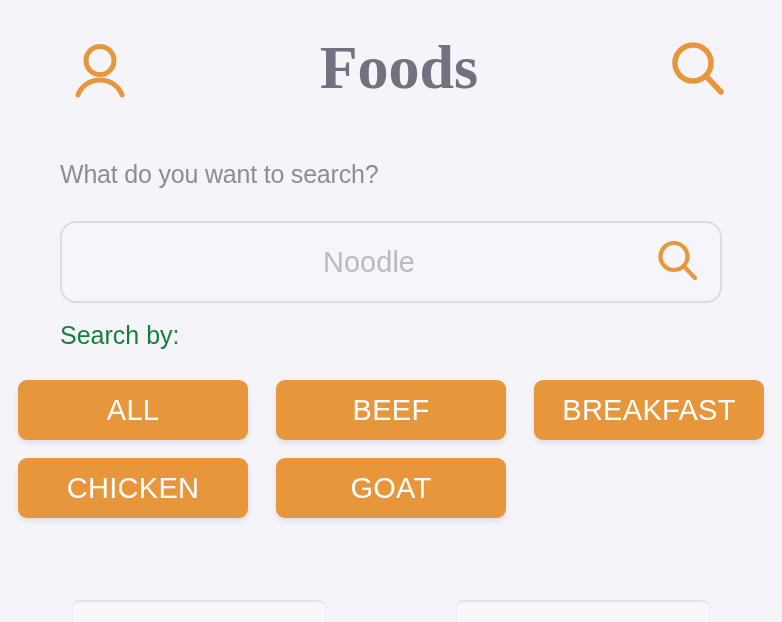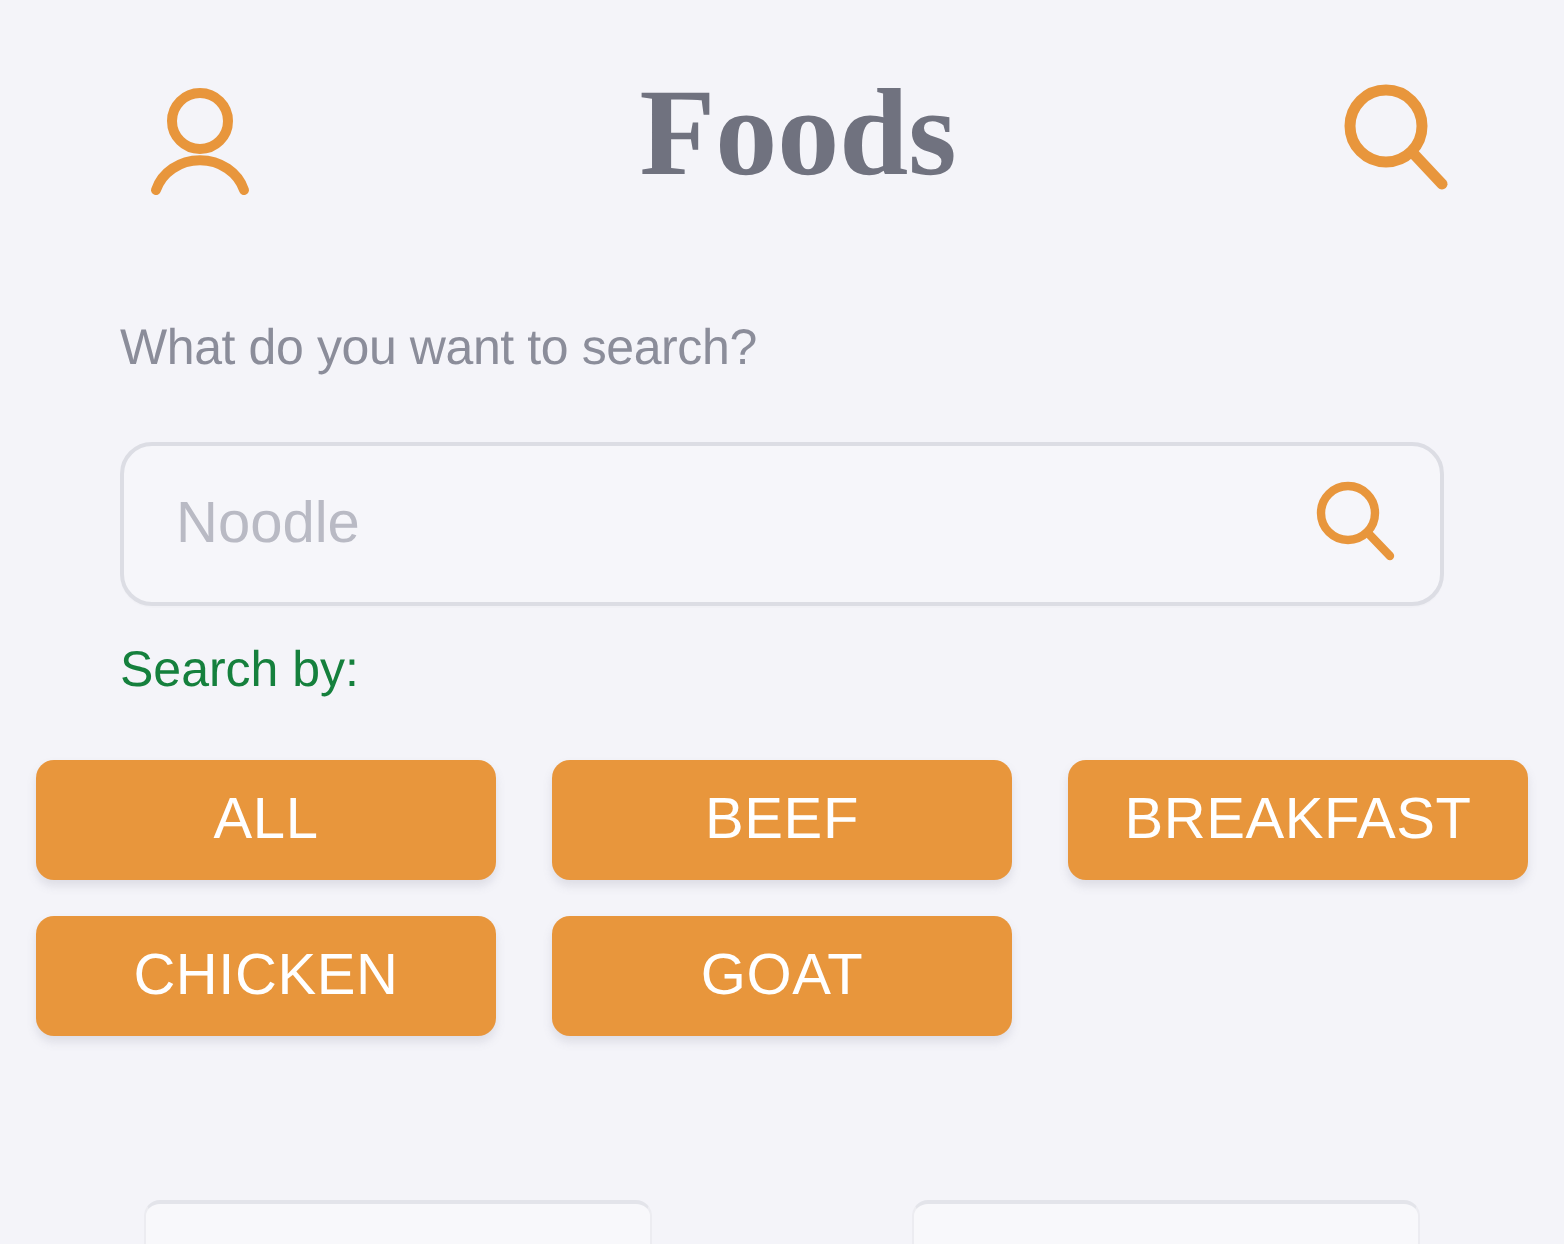--- a/index.html
+++ b/index.html
@@ -88,20 +88,21 @@
   .search-input {
     flex: 1 1 auto;
     height: 100%;
     border: none;
     outline: none;
     background: transparent;
     font-family: "Liberation Sans", sans-serif;
     font-size: 29px;
     color: #6f7180;
     padding: 0 70px 0 26px;
+    text-align: center;
   }
 
   .search-input::placeholder {
     color: #b9bac4;
     opacity: 1;
   }
 
   .search-submit {
     position: absolute;
     right: 18px;

